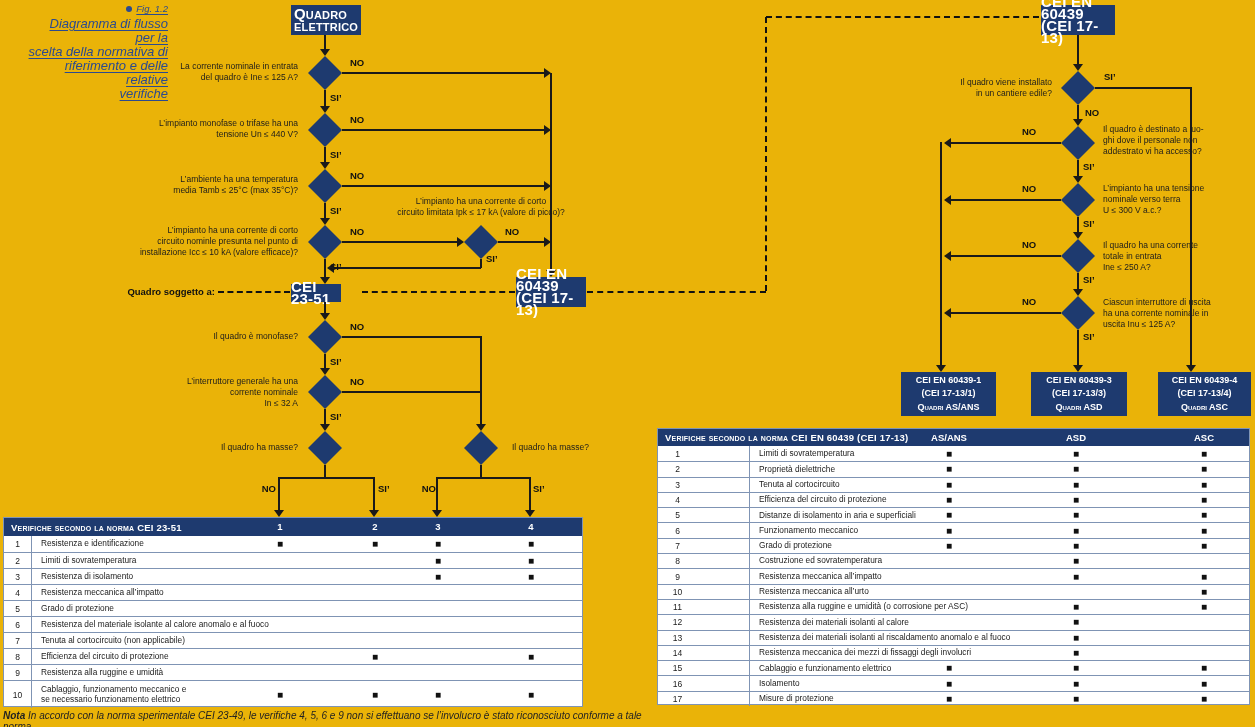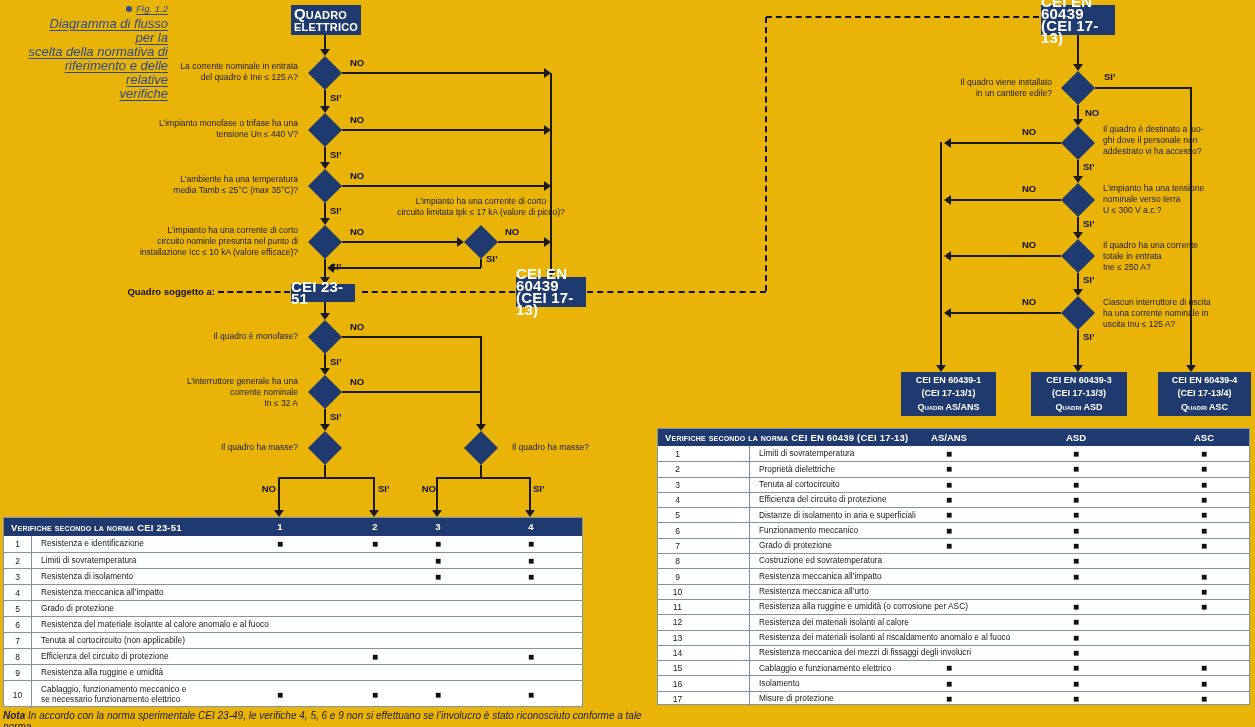--- a/index.html
+++ b/index.html
@@ -115,21 +115,21 @@
     <div class="ar r" style="left:544px;top:237px;"></div>
   <div class="vl" style="left:550px;top:73px;height:197px;"></div>
     <div class="ar d" style="left:546px;top:270px;"></div>
 
   <div class="vl" style="left:480px;top:259px;height:9px;"></div>
   <div class="hl" style="left:334px;top:267px;width:147px;"></div>
     <div class="ar l" style="left:327px;top:263px;"></div>
 
   <div class="subject" style="left:60px;top:286px;width:155px;">Quadro soggetto a:</div>
   <div class="dh" style="left:218px;top:291px;width:72px;"></div>
-  <div class="nbox" style="left:291px;top:284px;width:64px;height:18px;">CEI 23-51</div>
+  <div class="nbox" style="left:291px;top:284px;width:50px;height:18px;">CEI 23-51</div>
   <div class="dh" style="left:362px;top:291px;width:153px;"></div>
   <div class="nbox" style="left:516px;top:277px;width:70px;height:30px;">CEI EN 60439
 (CEI 17-13)</div>
   <div class="dh" style="left:587px;top:291px;width:179px;"></div>
   <div class="dv" style="left:765px;top:17px;height:274px;"></div>
   <div class="dh" style="left:766px;top:16px;width:273px;"></div>
 
   <div class="vl" style="left:324px;top:302px;height:11px;"></div>
     <div class="ar d" style="left:320px;top:313px;"></div>
   <div class="vl" style="left:324px;top:354px;height:14px;"></div>

